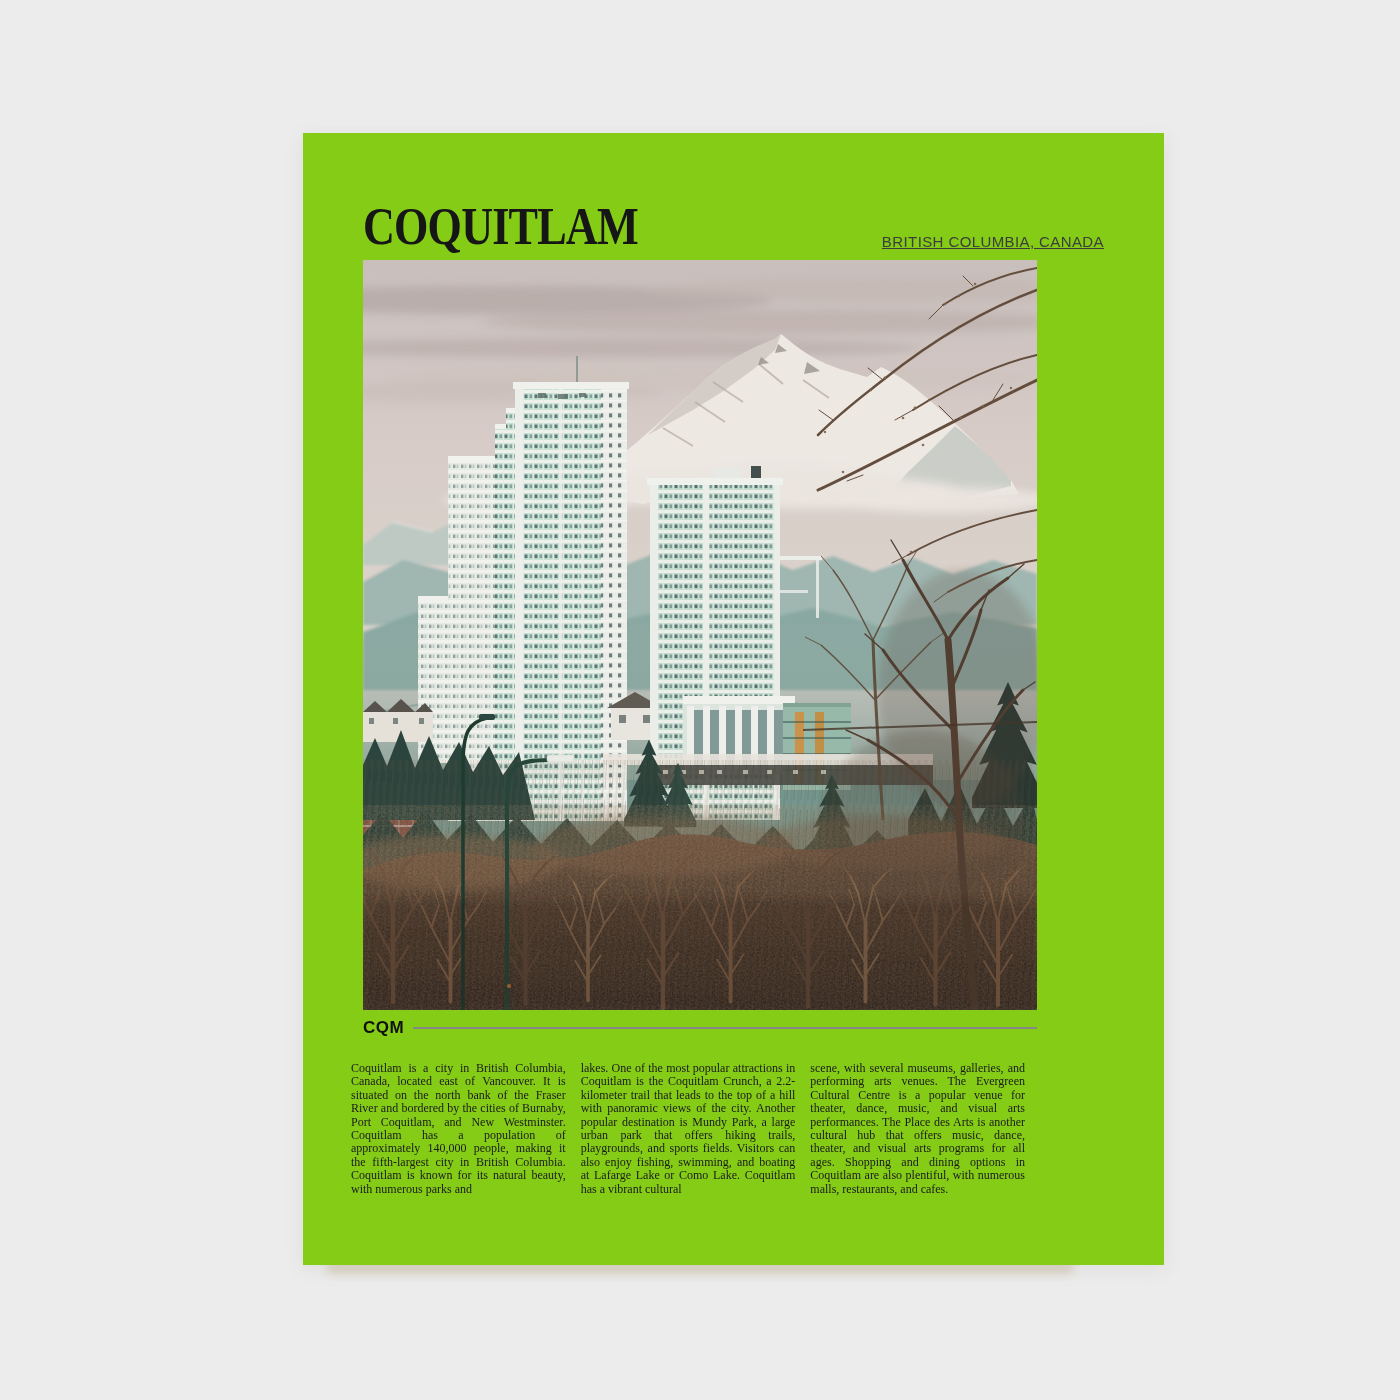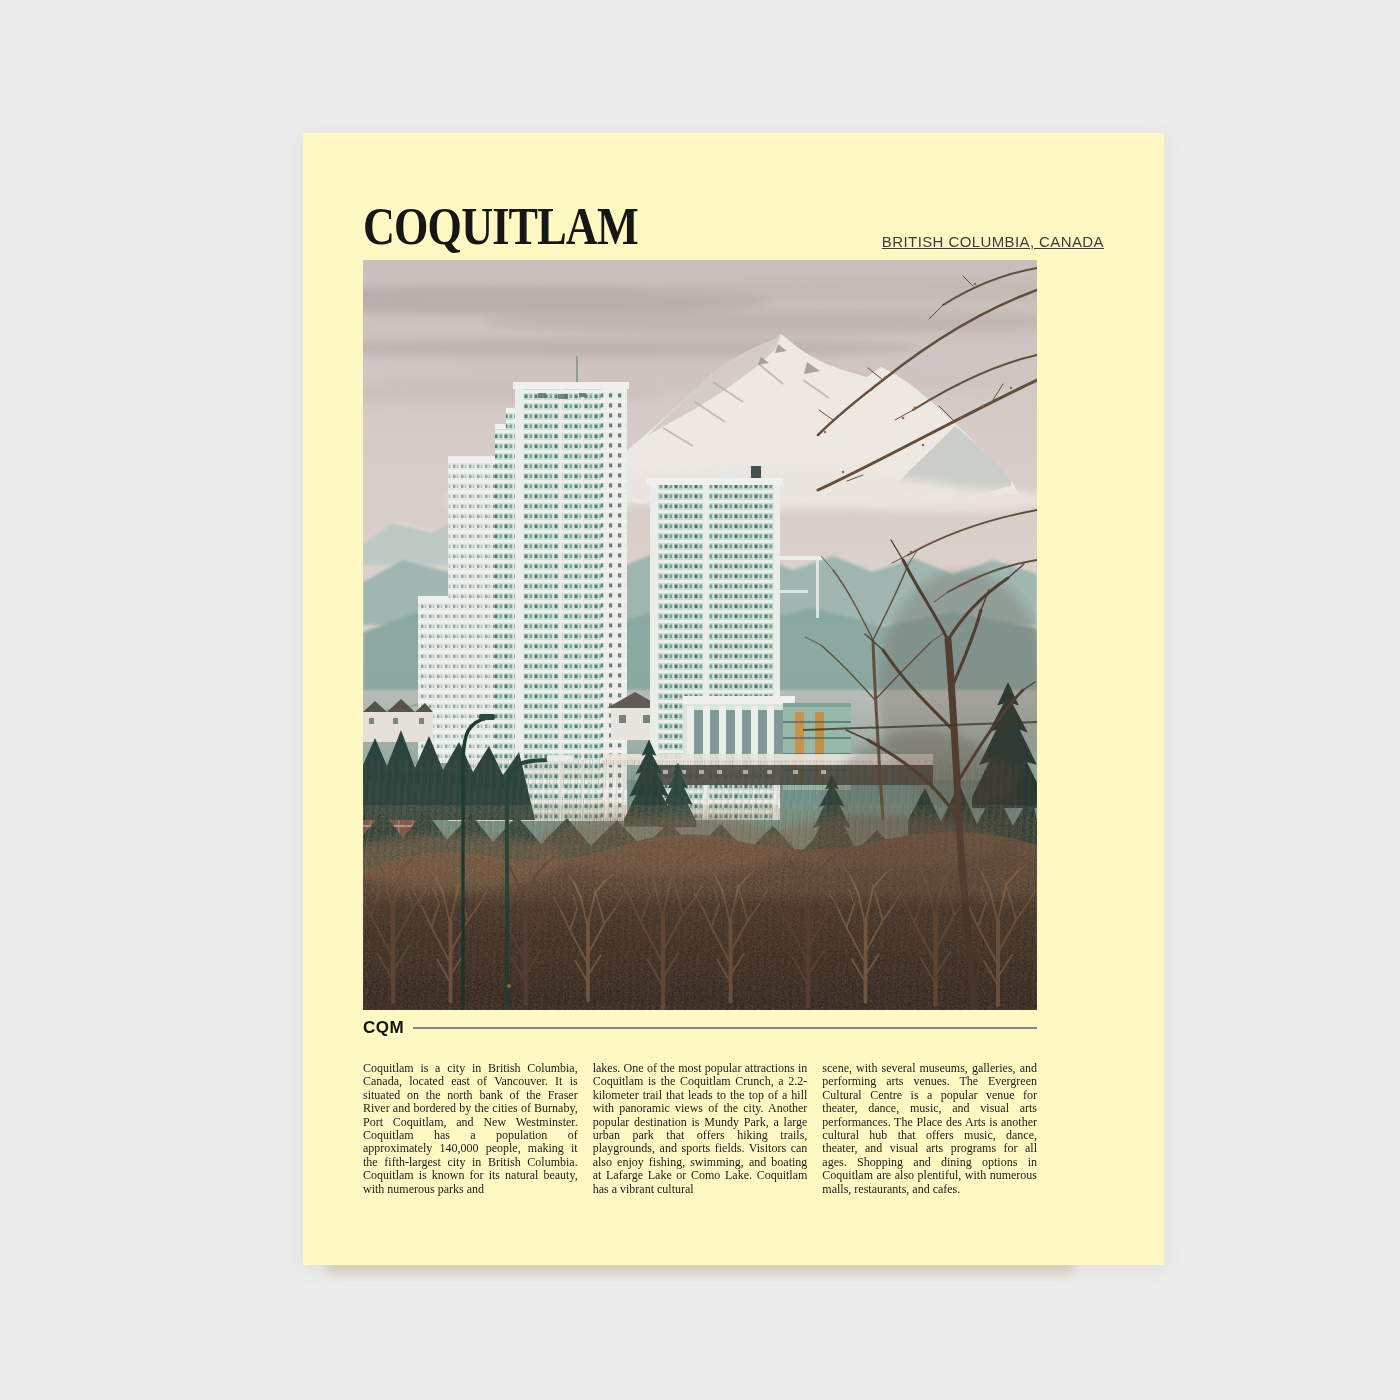--- a/index.html
+++ b/index.html
@@ -7,21 +7,21 @@
     width:1400px;height:1400px;position:relative;overflow:hidden;
     background:#ececec;
     font-family:"Liberation Sans",sans-serif;
   }
   .poster-shadow{
     position:absolute;left:327px;top:1260px;width:746px;height:14px;
     background:#d8d1c1;filter:blur(5px);opacity:.95;
   }
   .poster{
     position:absolute;left:303px;top:133px;width:861px;height:1132px;
-    background:#fef9c3;
+    background:#84cc16;
     box-shadow:0 4px 18px rgba(120,110,95,.10);
   }
   .title{
     position:absolute;left:60px;top:68px;margin:0;
     font-family:"Liberation Serif",serif;font-weight:bold;
     font-size:52px;line-height:1;letter-spacing:-1px;color:#161616;
     transform:scaleX(.85);transform-origin:left top;white-space:nowrap;
   }
   .subtitle{
     position:absolute;right:60px;top:100px;margin:0;
@@ -34,21 +34,21 @@
   .photo svg{display:block;width:674px;height:750px;}
   .code-row{
     position:absolute;left:60px;top:885px;width:674px;
     display:flex;align-items:center;gap:9px;
   }
   .code{
     font-weight:bold;font-size:17px;letter-spacing:.5px;color:#111;
   }
   .rule{flex:1;height:2px;background:#878787;}
   .columns{
-    position:absolute;left:60px;top:929px;width:674px;
+    position:absolute;left:48px;top:929px;width:674px;
     display:flex;gap:15px;
   }
   .col{
     flex:1;margin:0;
     font-family:"Liberation Serif",serif;
     font-size:12px;line-height:13.4px;color:#1b1b1b;
     text-align:justify;hyphens:auto;-webkit-hyphens:auto;
   }
 </style>
 </head>

